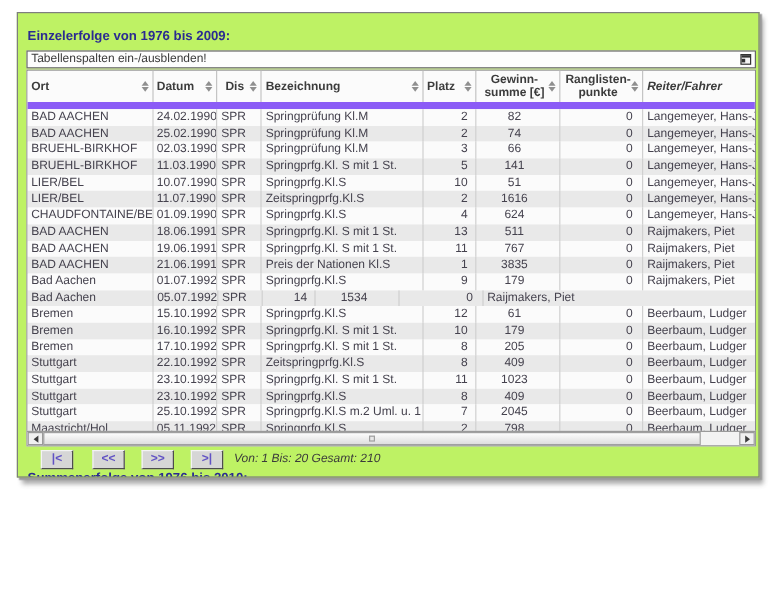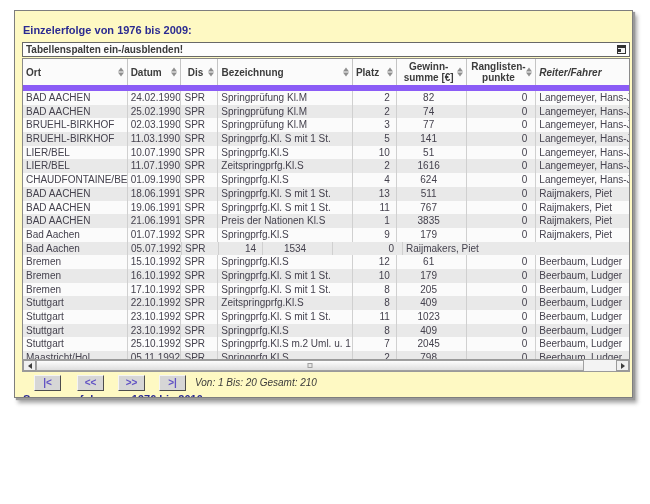--- a/index.html
+++ b/index.html
@@ -6,37 +6,37 @@
   body{
     width:650px;height:504px;background:#ffffff;overflow:hidden;
     font-family:"Liberation Sans","DejaVu Sans",sans-serif;
     -webkit-font-smoothing:antialiased;
   }
   .stage{position:relative;width:650px;height:504px;background:#fff;}
 
   
   .panel{
     position:absolute;left:14px;top:10px;width:619px;height:388px;
-    background:#fef9c3;border:1px solid #7e7e7e;
+    background:#bef264;border:1px solid #7e7e7e;
     box-shadow:2px 2px 1px #9a9a9a,4px 5px 4px rgba(60,60,60,.45);
     overflow:hidden;box-sizing:border-box;
   }
 
   .section-title{
     position:absolute;left:8px;top:13px;
     font-size:11px;font-weight:bold;color:#2b2b91;white-space:nowrap;
   }
 
   
   .toggle-bar{
     position:absolute;left:7px;top:31px;width:608px;height:15px;
     background:#fdfdfd;border:1px solid #686868;box-sizing:border-box;
     display:flex;align-items:center;cursor:pointer;
   }
-  .toggle-bar .lbl{font-size:10px;color:#3a3a3a;padding-left:3px;white-space:nowrap;font-weight:bold;}
+  .toggle-bar .lbl{font-size:10px;color:#3a3a3a;padding-left:3px;white-space:nowrap;}
   .toggle-icon{
     position:absolute;right:3px;top:2px;width:9px;height:9px;
     border:1px solid #333;background:#f4f4f4;box-sizing:border-box;
   }
   .toggle-icon::before{content:"";position:absolute;left:0;top:0;width:7px;height:2px;background:#333;}
   .toggle-icon::after{content:"";position:absolute;left:0;top:3px;width:3px;height:3px;background:#333;}
 
   
   .grid{
     position:absolute;left:7px;top:47px;width:608px;
@@ -205,21 +205,21 @@
             <div class="td c5">74</div>
             <div class="td c6">0</div>
             <div class="td c7">Langemeyer, Hans-Joachim</div>
           </div>
           <div class="tr row odd">
             <div class="td c0">BRUEHL-BIRKHOF</div>
             <div class="td c1">02.03.1990</div>
             <div class="td c2">SPR</div>
             <div class="td c3">Springprüfung Kl.M</div>
             <div class="td c4">3</div>
-            <div class="td c5">77</div>
+            <div class="td c5">66</div>
             <div class="td c6">0</div>
             <div class="td c7">Langemeyer, Hans-Joachim</div>
           </div>
           <div class="tr row even">
             <div class="td c0">BRUEHL-BIRKHOF</div>
             <div class="td c1">11.03.1990</div>
             <div class="td c2">SPR</div>
             <div class="td c3">Springprfg.Kl. S mit 1 St.</div>
             <div class="td c4">5</div>
             <div class="td c5">141</div>

